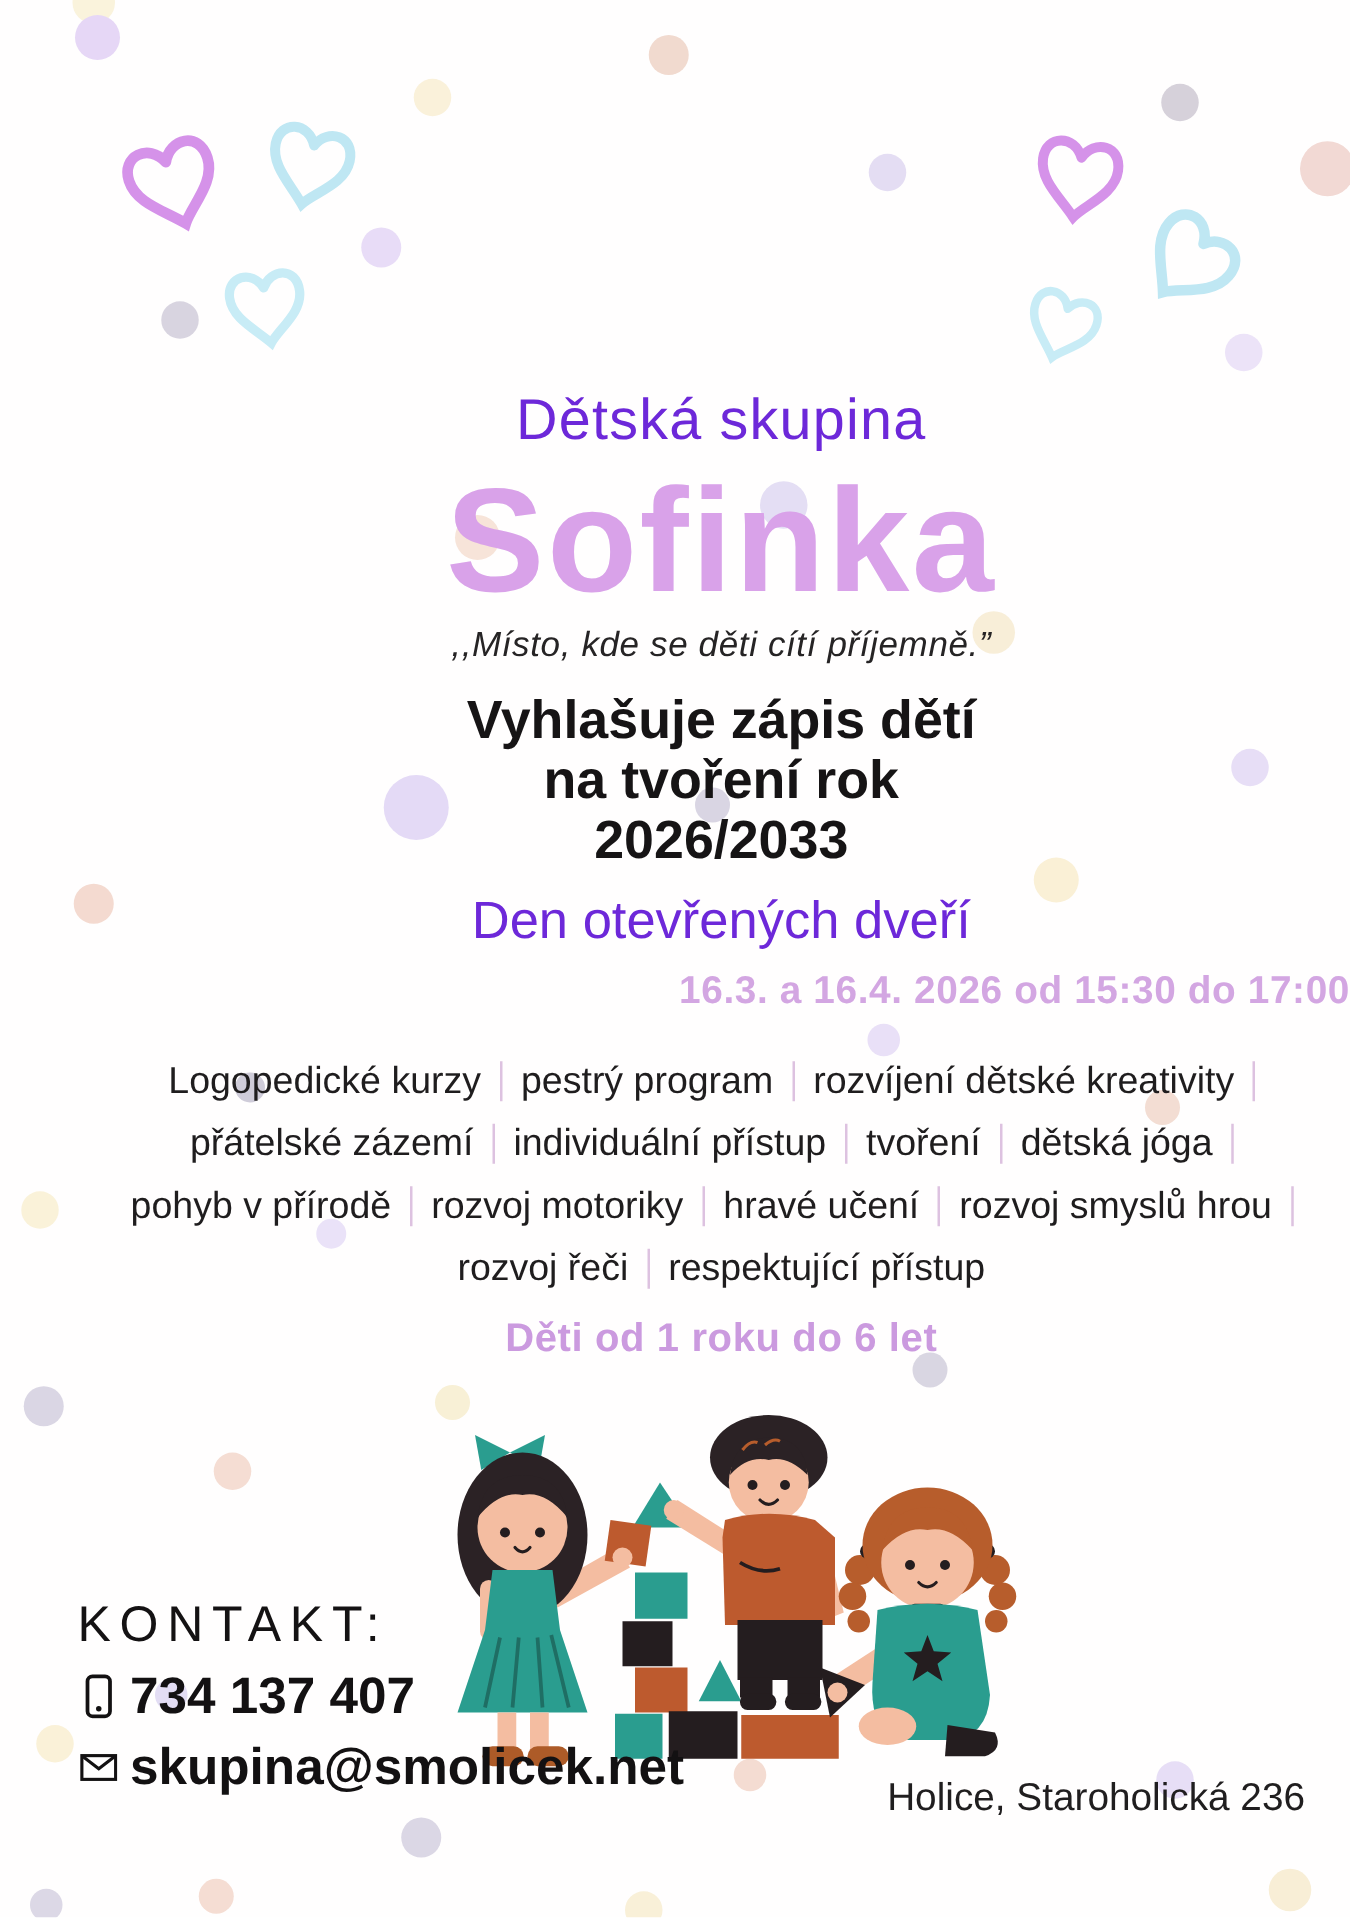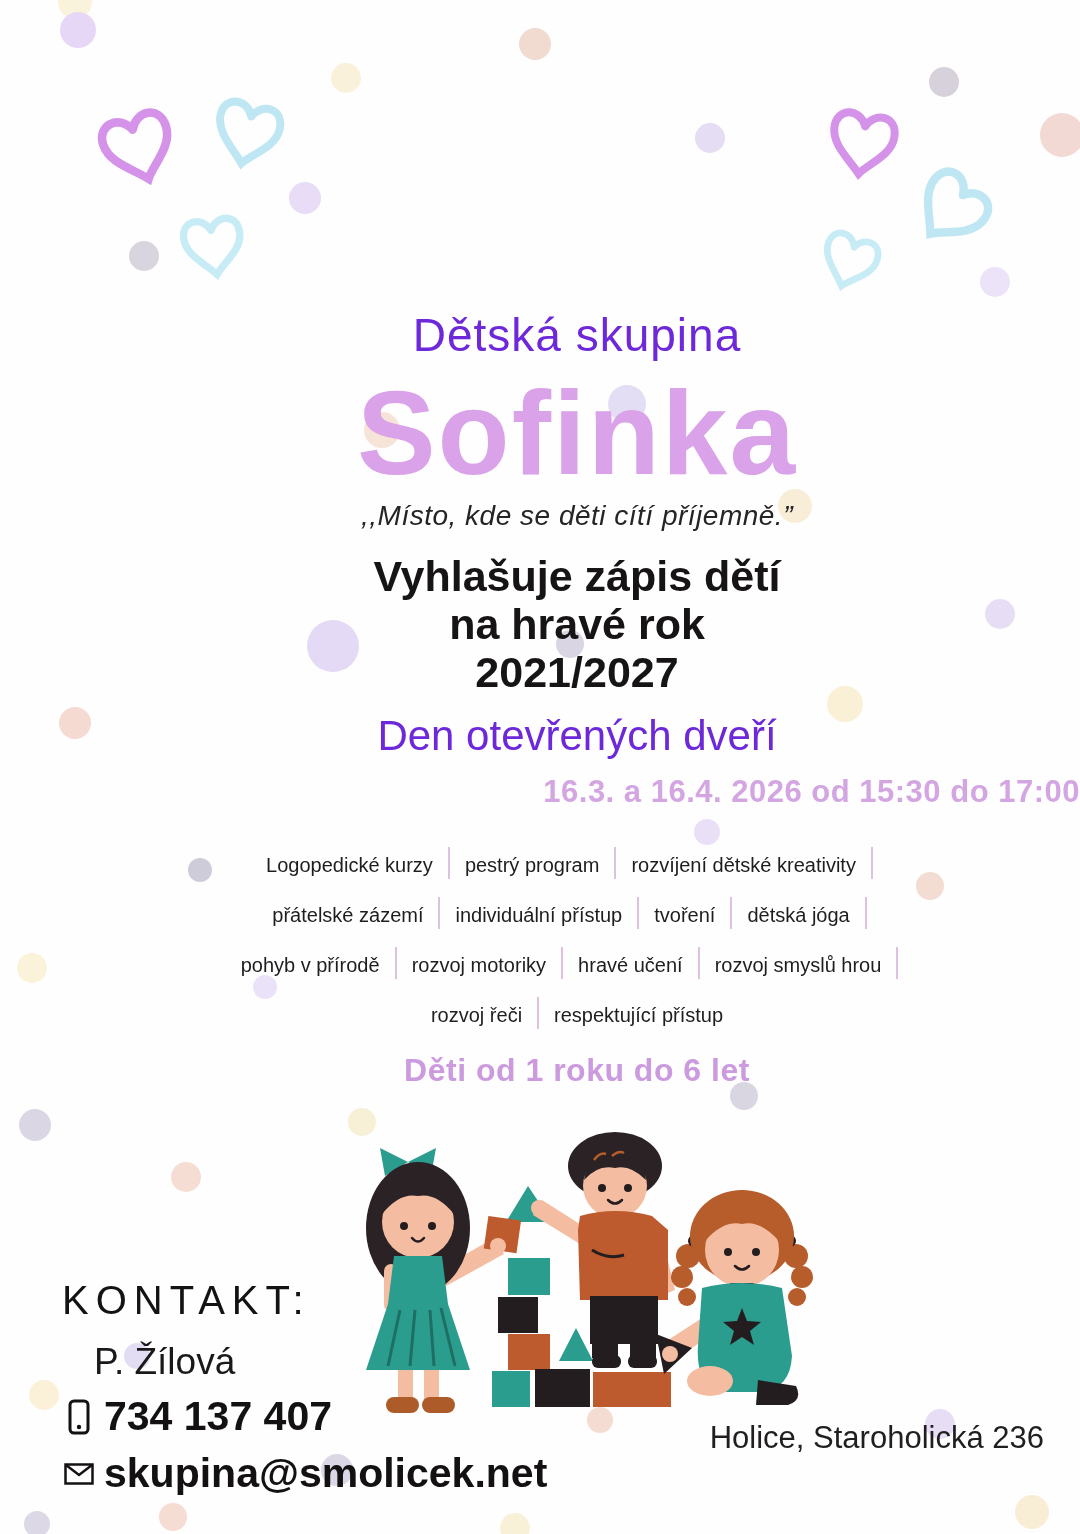--- a/index.html
+++ b/index.html
@@ -16,21 +16,21 @@
   #hearts-layer{z-index:1;}
   .dot{position:absolute;border-radius:50%;}
   .heart{position:absolute;}
   .centerline{position:absolute;left:74px;right:0;text-align:center;z-index:3;}
   .subtitle{top:308px;font-size:46px;letter-spacing:1px;color:#6d28d9;}
   .title{top:366px;font-size:118px;font-weight:bold;letter-spacing:2px;line-height:1.15;color:var(--title-purple);}
   .quote{top:500px;font-size:28px;font-style:italic;color:#262425;letter-spacing:0.5px;}
   .announce{top:552px;font-size:43px;font-weight:bold;line-height:1.12;color:#161415;}
   .openday{top:712px;font-size:42px;color:#6d28d9;}
   .dates{top:774px;font-size:31px;font-weight:bold;color:var(--dates-purple);letter-spacing:0.5px;text-align:right;}
-  .services{top:840px;font-size:20px;line-height:50px;color:#1f1d1e;}
+  .services{top:840px;font-size:30px;line-height:50px;color:#1f1d1e;}
   .service-line{white-space:nowrap;}
   .service-sep{display:inline-block;width:2px;height:32px;vertical-align:-7px;margin:0 15px;}
   .age{top:1052px;font-size:32px;font-weight:bold;color:var(--age-purple);letter-spacing:0.5px;}
   .illustration{position:absolute;left:330px;top:1128px;width:500px;height:335px;z-index:2;}
   .contact{position:absolute;left:62px;top:1278px;z-index:3;}
   .contact-heading{font-size:40px;letter-spacing:7px;color:#141213;}
   .contact-name{margin:18px 0 0 32px;font-size:37px;color:#1a1819;}
   .contact-row{display:flex;align-items:center;margin-top:10px;}
   .contact-row .ic{width:34px;display:flex;justify-content:center;margin-right:8px;}
   .contact-strong{font-size:41px;font-weight:bold;color:#131112;}
@@ -112,22 +112,22 @@
         </svg>
       </div>
     </div>
 
   <div class="centerline subtitle">Dětská skupina</div>
   <div class="centerline title">Sofinka</div>
   <div class="centerline quote">,,Místo, kde se děti cítí příjemně.”</div>
 
   <div class="centerline announce">
     <div>Vyhlašuje zápis dětí</div>
-    <div>na hravé rok</div>
-    <div>2021/2027</div>
+    <div>na tvoření rok</div>
+    <div>2026/2033</div>
   </div>
 
   <div class="centerline openday">Den otevřených dveří</div>
   <div class="centerline dates">16.3. a 16.4. 2026 od 15:30 do 17:00</div>
 
   <div class="centerline services" id="services-list">
       <div class="service-line"><span class="service-item">Logopedické kurzy</span><span class="service-sep" style="background: rgb(221, 194, 224);"></span><span class="service-item">pestrý program</span><span class="service-sep" style="background: rgb(221, 194, 224);"></span><span class="service-item">rozvíjení dětské kreativity</span><span class="service-sep" style="background: rgb(221, 194, 224);"></span></div>
       <div class="service-line"><span class="service-item">přátelské zázemí</span><span class="service-sep" style="background: rgb(221, 194, 224);"></span><span class="service-item">individuální přístup</span><span class="service-sep" style="background: rgb(221, 194, 224);"></span><span class="service-item">tvoření</span><span class="service-sep" style="background: rgb(221, 194, 224);"></span><span class="service-item">dětská jóga</span><span class="service-sep" style="background: rgb(221, 194, 224);"></span></div>
       <div class="service-line"><span class="service-item">pohyb v přírodě</span><span class="service-sep" style="background: rgb(221, 194, 224);"></span><span class="service-item">rozvoj motoriky</span><span class="service-sep" style="background: rgb(221, 194, 224);"></span><span class="service-item">hravé učení</span><span class="service-sep" style="background: rgb(221, 194, 224);"></span><span class="service-item">rozvoj smyslů hrou</span><span class="service-sep" style="background: rgb(221, 194, 224);"></span></div>
       <div class="service-line"><span class="service-item">rozvoj řeči</span><span class="service-sep" style="background: rgb(221, 194, 224);"></span><span class="service-item">respektující přístup</span></div>
@@ -210,21 +210,20 @@
       <circle cx="340" cy="226" r="8" fill="var(--skin)"></circle>
       <path d="M372 160 Q412 150 452 160 L462 228 Q460 262 430 264 L382 264 Q366 248 368 218 Z" fill="var(--teal)"></path>
       <path d="M412 180 L417 193 L431 194 L420 203 L424 217 L412 209 L400 217 L404 203 L393 194 L407 193 Z" fill="var(--dark)"></path>
       <ellipse cx="380" cy="253" rx="23" ry="15" fill="var(--skin)"></ellipse>
       <path d="M428 252 L466 258 Q473 272 458 277 L426 277 Z" fill="var(--dark)"></path>
     </g>
   </svg>
 
   <div class="contact">
     <div class="contact-heading">KONTAKT:</div>
-    <div class="contact-name">P. Žílová</div>
     <div class="contact-row">
       <span class="ic">
         <svg width="22" height="36" viewBox="0 0 22 36">
           <rect x="2" y="2" width="18" height="32" rx="4" fill="none" stroke="#131112" stroke-width="3"></rect>
           <circle cx="11" cy="28" r="2.2" fill="#131112"></circle>
         </svg>
       </span>
       <span class="contact-strong">734 137 407</span>
     </div>
     <div class="contact-row">

